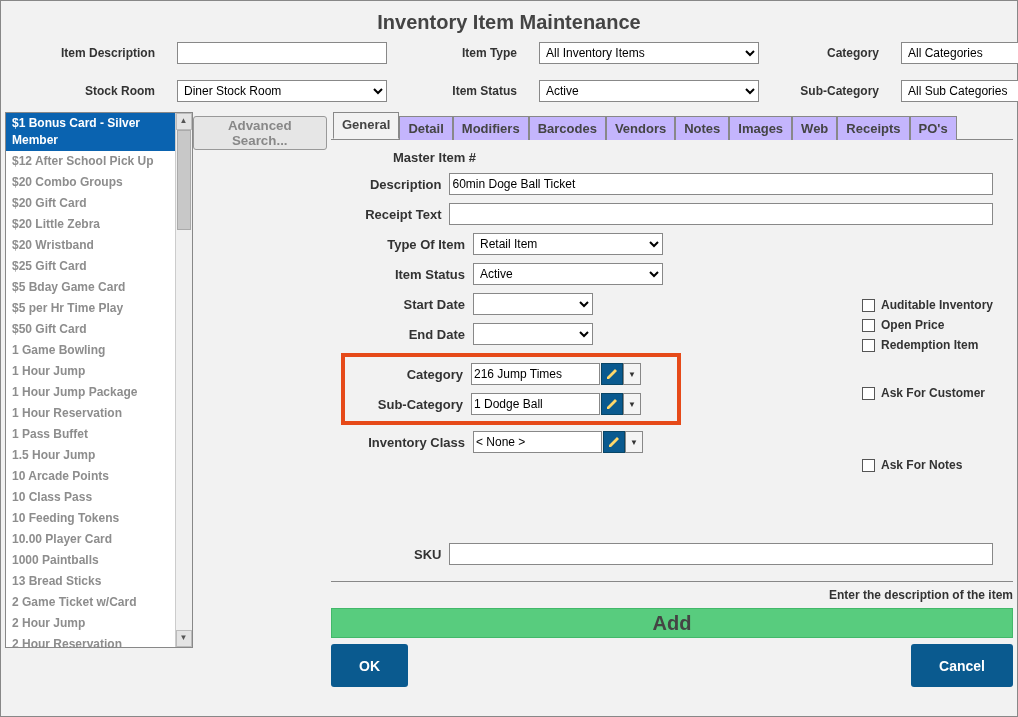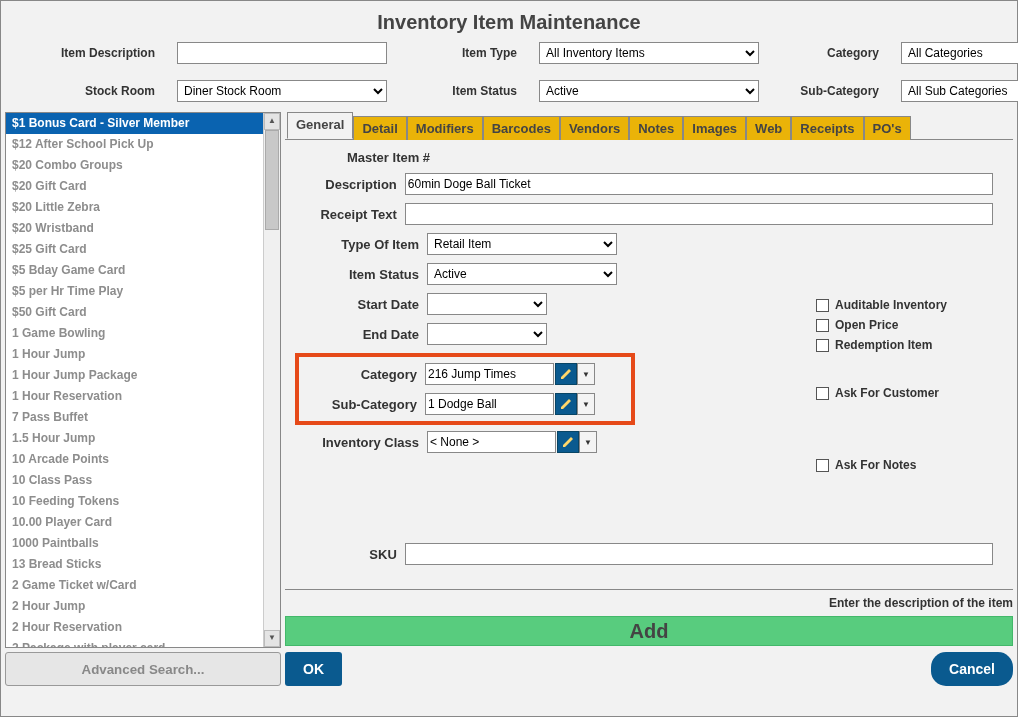--- a/index.html
+++ b/index.html
@@ -48,23 +48,23 @@
     padding: 0 2px;
     width: 100%;
   }
   select { background: #fff; }
   .body {
     display: flex;
     padding: 0 4px;
     gap: 4px;
   }
   .sidebar {
-    width: 276px;
-    display: flex;
-    flex-direction: column;
+    width: 322px;
+    display: flex;
+    flex-direction: row;
   }
   .listbox {
     border: 1px solid #888;
     background: #fff;
     height: 536px;
     overflow: hidden;
     position: relative;
   }
   .list-inner { height:100%; overflow:hidden; }
   .list-item {
@@ -126,21 +126,21 @@
     border-bottom: 1px solid #888;
     height: 28px;
     padding-left: 2px;
   }
   .tab {
     font-weight: bold;
     color: #444;
     padding: 4px 8px;
     border: 1px solid #888;
     border-bottom: none;
-    background: #eab308;
+    background: #c4b5fd;
     margin-right: 0;
     position: relative;
     top: 1px;
     cursor: pointer;
     font-size: 13px;
   }
   .tab.active {
     background: #f2f2f2;
     border-bottom: 1px solid #f2f2f2;
     z-index: 2;
@@ -231,31 +231,31 @@
     height: 30px;
     line-height: 28px;
     border: 1px solid #43b86a;
   }
   .bottom-bar {
     display: flex;
     justify-content: space-between;
     padding: 6px 0 0 0;
   }
   .btn {
-    height: 34px;
+    height: 43px;
     border-radius: 3px;
     font-weight: bold;
     font-size: 14px;
     border: none;
     cursor: pointer;
-    padding: 0 18px;
+    padding: 0 28px;
     color: #fff;
   }
   .btn-ok { background: #0a5a8f; }
-  .btn-cancel { background: #0a5a8f; border-radius: 15px; }
+  .btn-cancel { background: #0a5a8f; }
 </style>
 </head>
 <body>
 
 <div class="window">
   <div class="title">Inventory Item Maintenance</div>
 
   <div class="filters">
     <div class="lbl">Item Description</div>
     <input type="text" value="" style="">
@@ -283,21 +283,21 @@
             <div class="list-item">$20 Little Zebra</div>
             <div class="list-item">$20 Wristband</div>
             <div class="list-item">$25 Gift Card</div>
             <div class="list-item">$5 Bday Game Card</div>
             <div class="list-item">$5 per Hr Time Play</div>
             <div class="list-item">$50 Gift Card</div>
             <div class="list-item">1 Game Bowling</div>
             <div class="list-item">1 Hour Jump</div>
             <div class="list-item">1 Hour Jump Package</div>
             <div class="list-item">1 Hour Reservation</div>
-            <div class="list-item">7 Pass Buffet</div>
+            <div class="list-item">1 Pass Buffet</div>
             <div class="list-item">1.5 Hour Jump</div>
             <div class="list-item">10 Arcade Points</div>
             <div class="list-item">10 Class Pass</div>
             <div class="list-item">10 Feeding Tokens</div>
             <div class="list-item">10.00 Player Card</div>
             <div class="list-item">1000 Paintballs</div>
             <div class="list-item">13 Bread Sticks</div>
             <div class="list-item">2 Game Ticket w/Card</div>
             <div class="list-item">2 Hour Jump</div>
             <div class="list-item">2 Hour Reservation</div>

